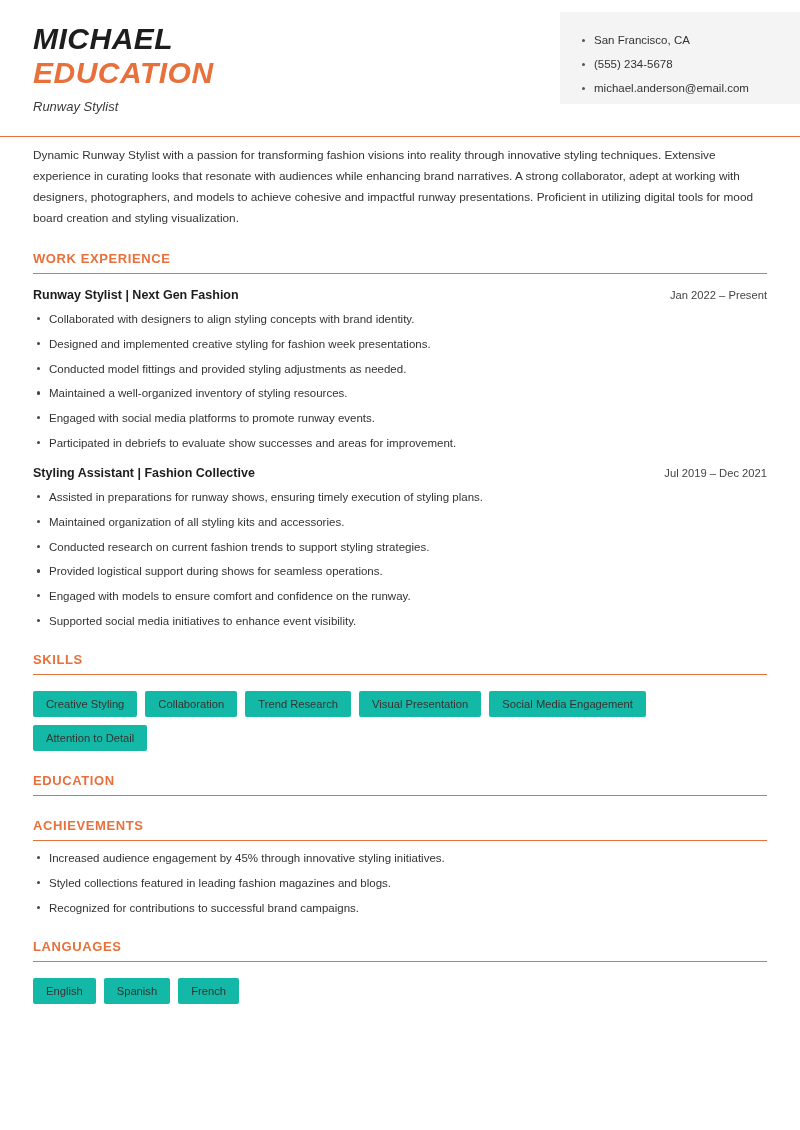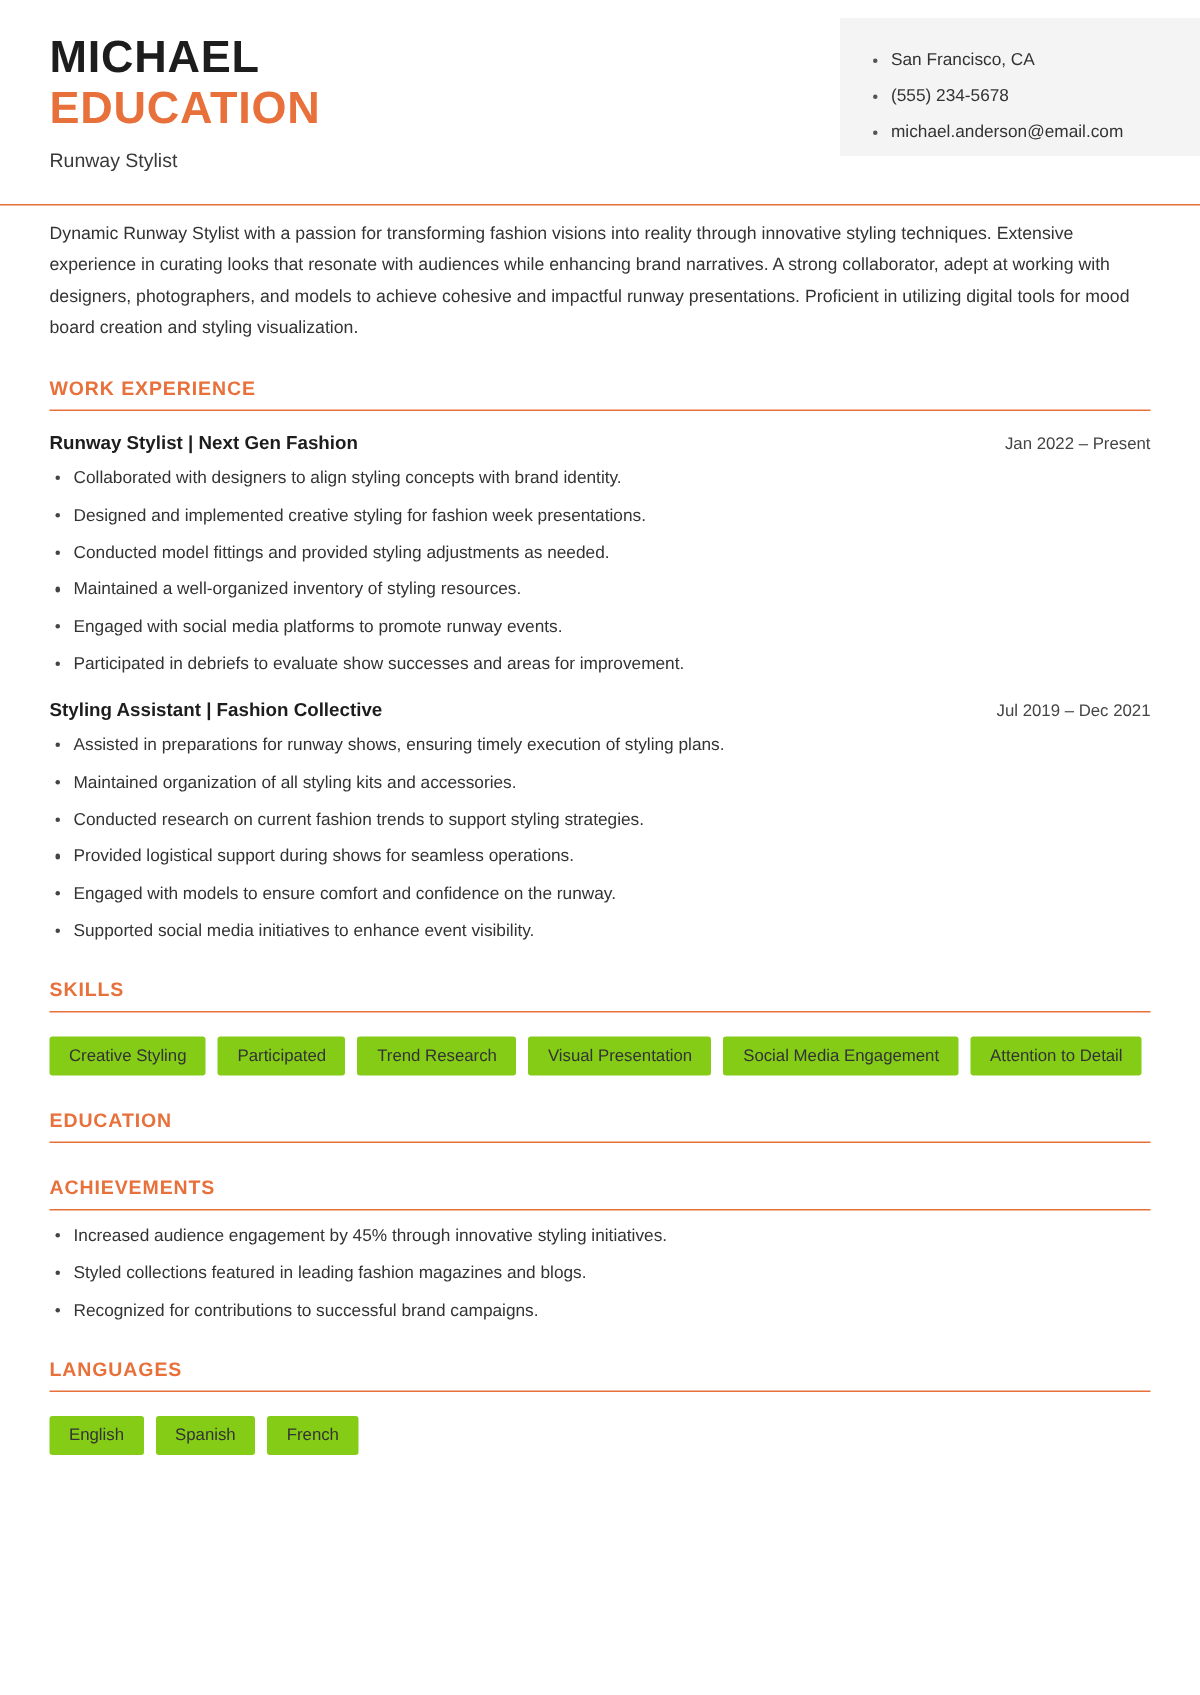--- a/index.html
+++ b/index.html
@@ -26,20 +26,21 @@
   
   .header {
     display: flex;
     align-items: stretch;
     padding: 0;
     position: relative;
   }
   .header-left {
     flex: 1 1 auto;
     padding: 22px 0 10px 33px;
+    font-style: italic;
   }
   .name-first {
     font-size: 30px;
     font-weight: bold;
     letter-spacing: 0.5px;
     color: #1d1d1d;
     line-height: 1.12;
   }
   .name-last {
     font-size: 30px;
@@ -155,21 +156,21 @@
   }
 
   
   .chips {
     display: flex;
     flex-wrap: wrap;
     gap: 8px;
     margin-top: 16px;
   }
   .chip {
-    background: #84cc16;
+    background: #14b8a6;
     font-size: 11.2px;
     color: #333333;
     padding: 7px 13px;
     border-radius: 2px;
     white-space: nowrap;
   }
 
   
   .edu {
     margin-top: 14px;
@@ -252,21 +253,21 @@
           <li>Supported social media initiatives to enhance event visibility.</li>
         </ul>
       </div>
     </div>
 
     <div class="section">
       <div class="section-title">SKILLS</div>
       <hr class="section-rule">
       <div class="chips">
         <span class="chip">Creative Styling</span>
-        <span class="chip">Participated</span>
+        <span class="chip">Collaboration</span>
         <span class="chip">Trend Research</span>
         <span class="chip">Visual Presentation</span>
         <span class="chip">Social Media Engagement</span>
         <span class="chip">Attention to Detail</span>
       </div>
     </div>
 
     <div class="section">
       <div class="section-title">EDUCATION</div>
       <hr class="section-rule">

